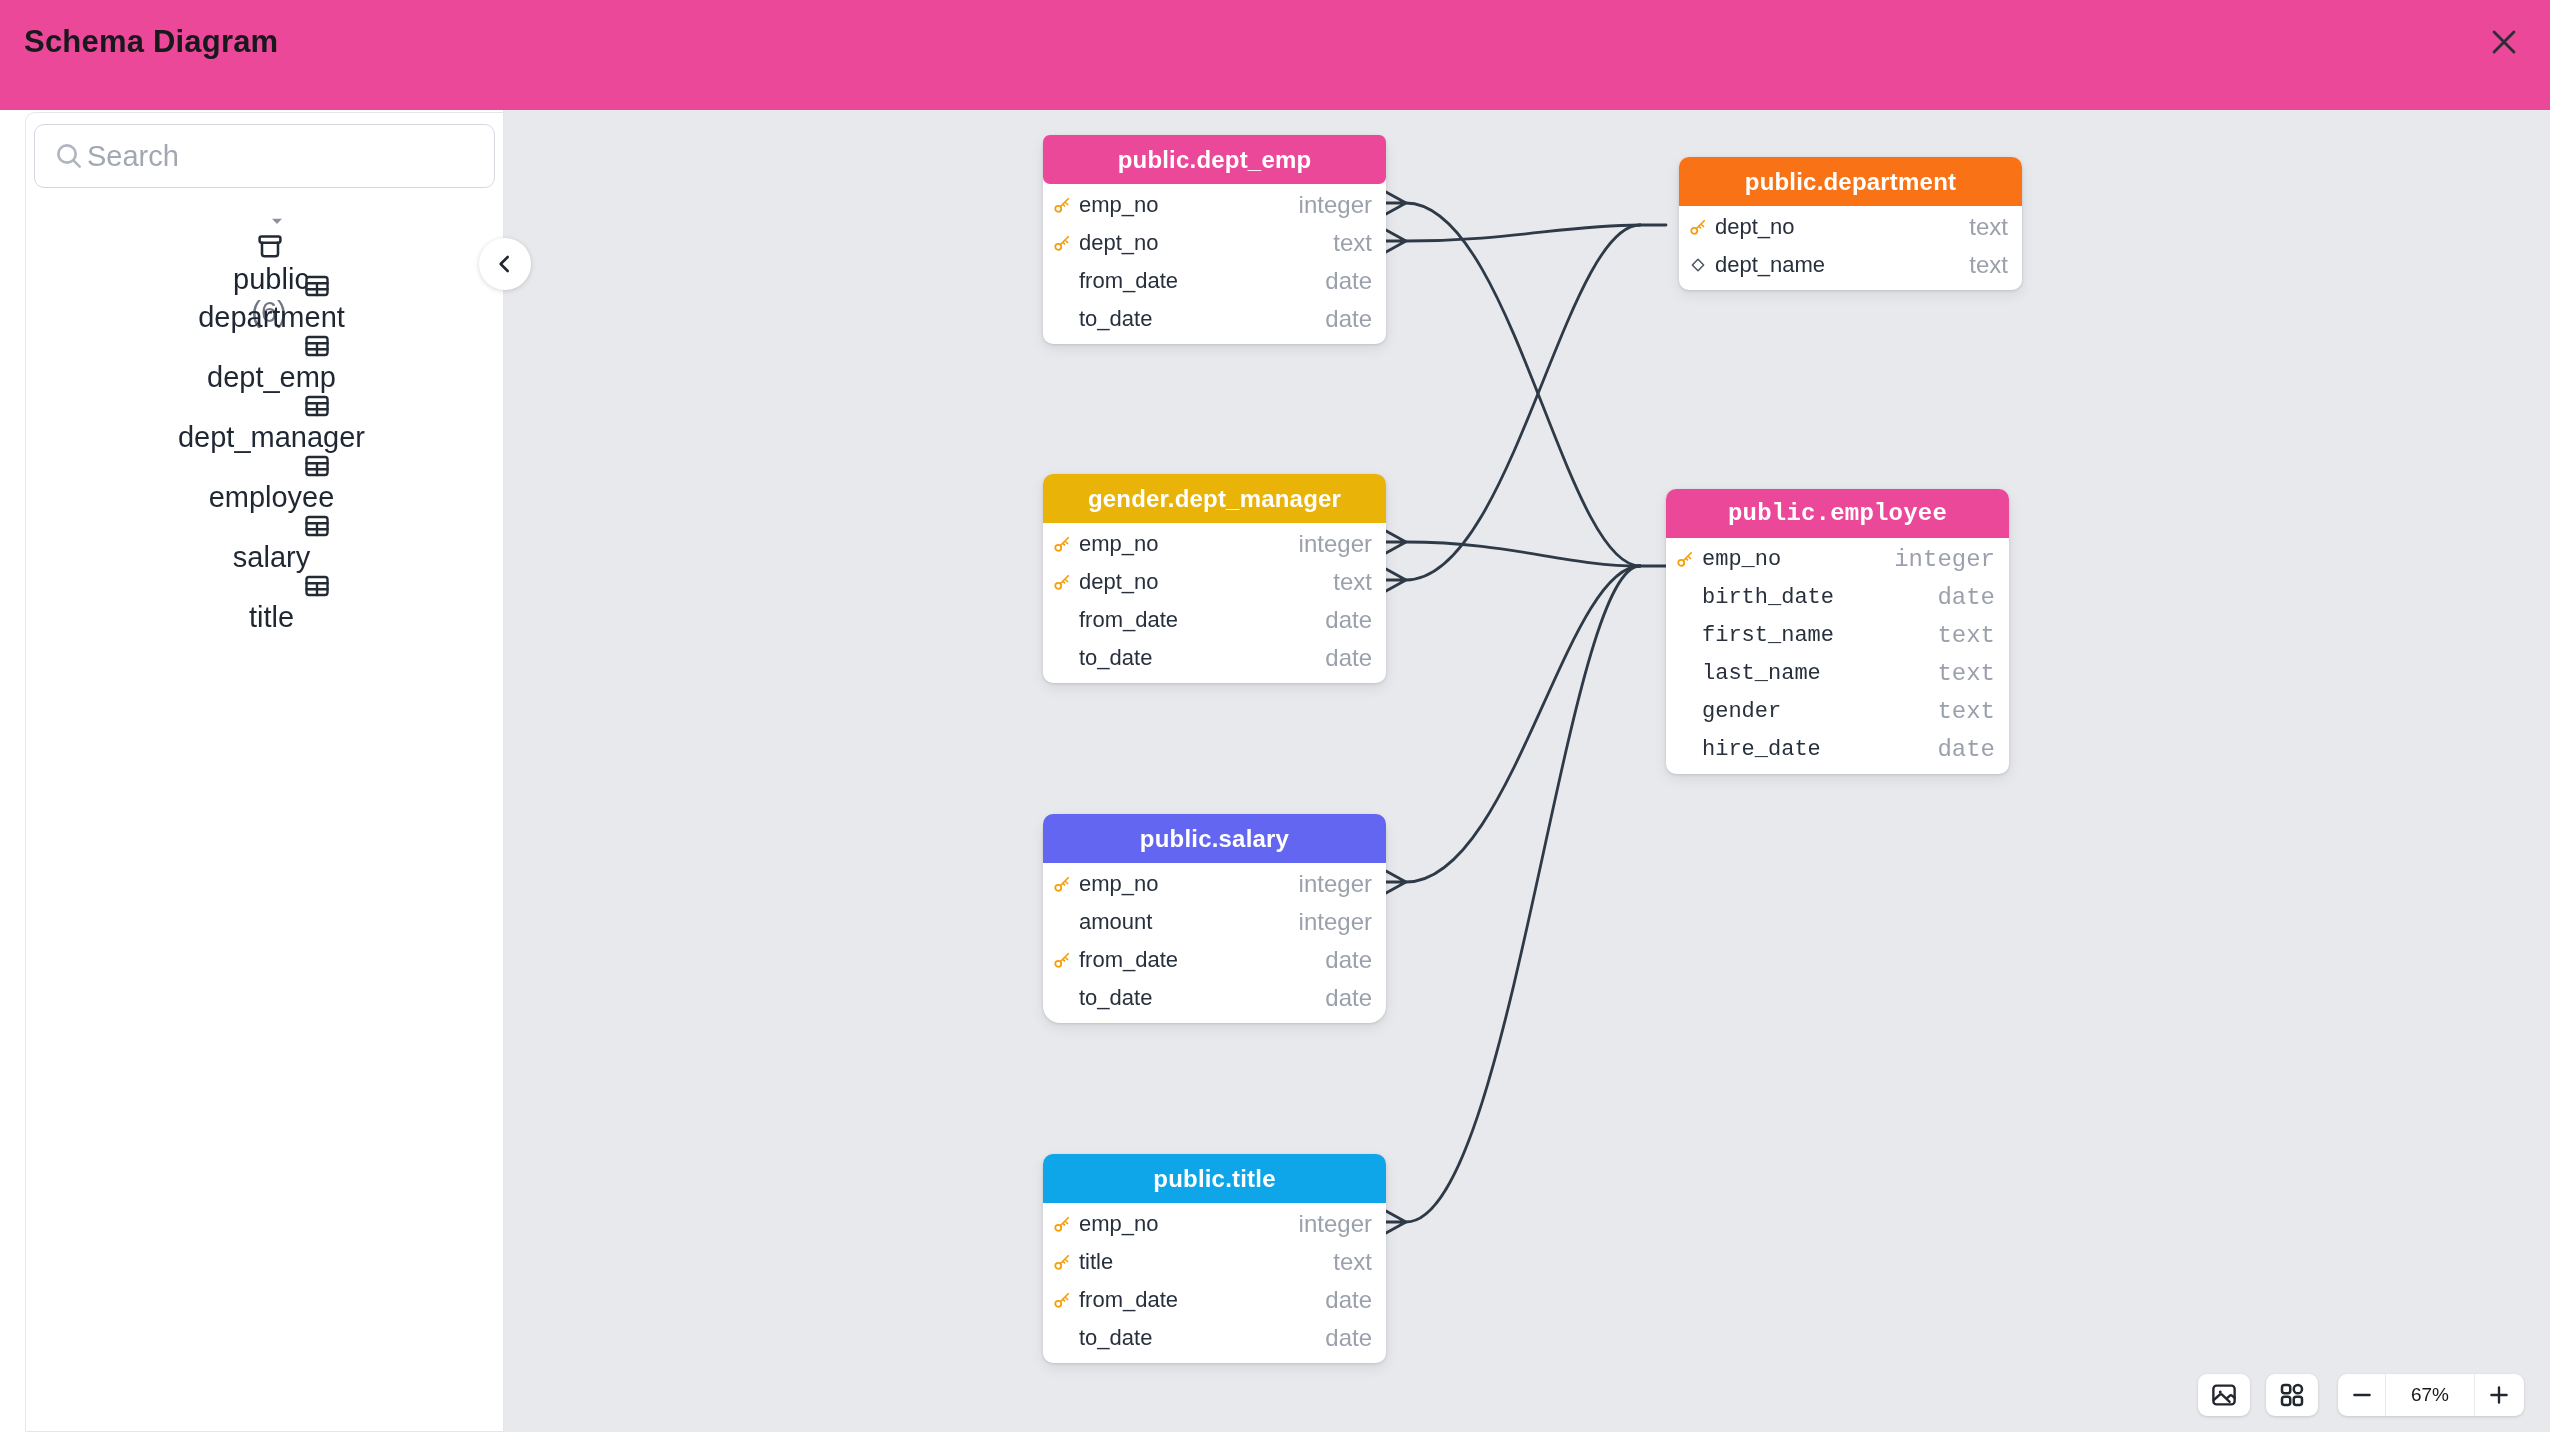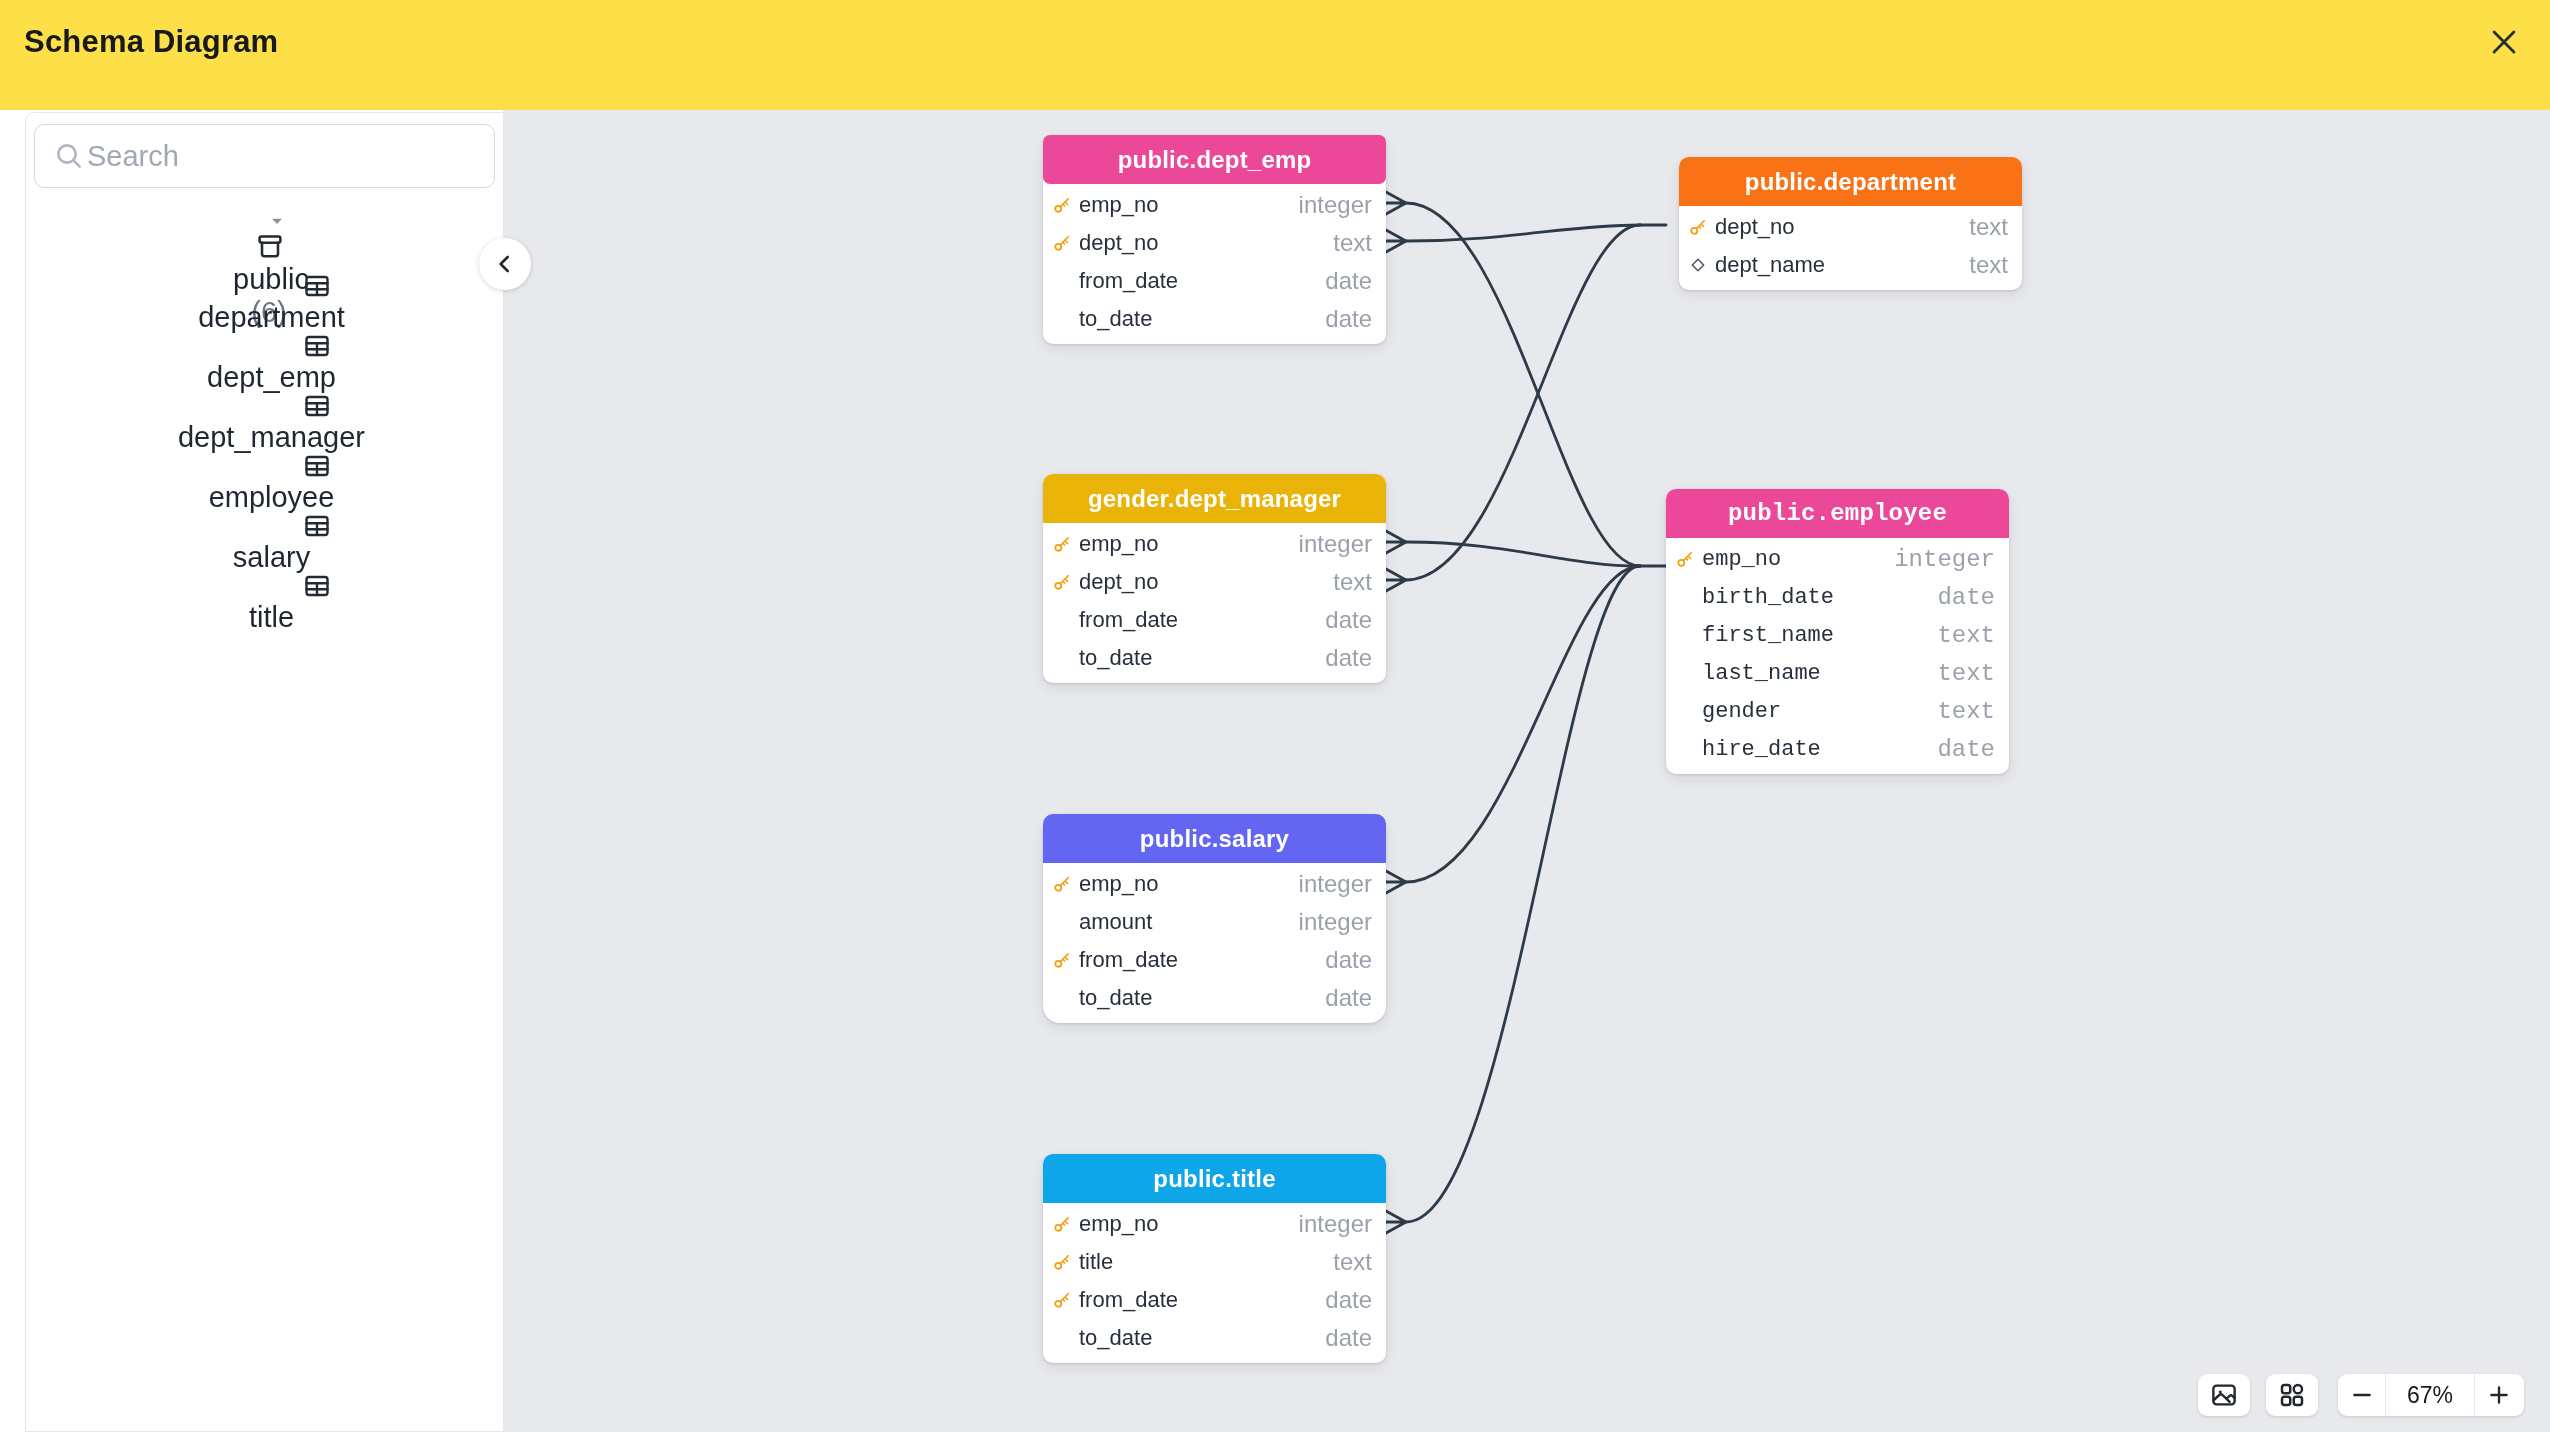--- a/index.html
+++ b/index.html
@@ -1,20 +1,20 @@
 <!DOCTYPE html>
 <html><head>
 <meta charset="utf-8">
 <style>
   html,body{margin:0;padding:0;background:#fff;}
   #app{position:relative;width:2550px;height:1432px;overflow:hidden;
        font-family:"Liberation Sans","DejaVu Sans",sans-serif;background:#fff;color:#111827;}
 
   
-  #titlebar{position:absolute;left:0;top:0;width:2550px;height:110px;background:#fde047;}
+  #titlebar{position:absolute;left:0;top:0;width:2550px;height:110px;background:#ec4899;}
   #page-title{position:absolute;left:24px;top:24px;font-size:31px;font-weight:600;color:#17191c;letter-spacing:.2px;}
   #close-btn{position:absolute;right:20px;top:16px;width:52px;height:52px;border:none;background:transparent;
              display:flex;align-items:center;justify-content:center;cursor:pointer;border-radius:8px;}
 
   
   #canvas{position:absolute;left:503px;top:110px;width:2047px;height:1322px;background:#e8e9ec;}
   #edge-layer{position:absolute;left:0;top:0;width:2550px;height:1432px;pointer-events:none;z-index:2;}
 
   
   #sidebar{position:absolute;left:25px;top:112px;width:479px;height:1320px;background:#fff;
@@ -52,21 +52,21 @@
 
   
   .tb-btn{position:absolute;width:52px;height:42px;background:#fff;border:none;border-radius:9px;
           box-shadow:0 1px 3px rgba(0,0,0,.15);display:flex;align-items:center;justify-content:center;cursor:pointer;z-index:3;}
   #export-image-btn{left:2198px;top:1374px;}
   #layout-grid-btn{left:2266px;top:1374px;}
   #zoom-group{position:absolute;left:2338px;top:1374px;width:186px;height:42px;background:#fff;border-radius:9px;
               box-shadow:0 1px 3px rgba(0,0,0,.15);display:flex;align-items:stretch;z-index:3;}
   .zoom-seg{display:flex;align-items:center;justify-content:center;border:none;background:transparent;cursor:pointer;}
   #zoom-out-btn{width:48px;border-right:1px solid #e8eaed;}
-  #zoom-level{width:88px;font-size:23px;color:#17191c;display:flex;align-items:center;justify-content:center;}
+  #zoom-level{width:88px;font-size:19px;color:#17191c;display:flex;align-items:center;justify-content:center;}
   #zoom-in-btn{width:48px;border-left:1px solid #e8eaed;}
 
   svg{display:block;}
 </style>
 </head>
 <body>
 
 <div id="app">
 
   <div id="canvas"></div>

